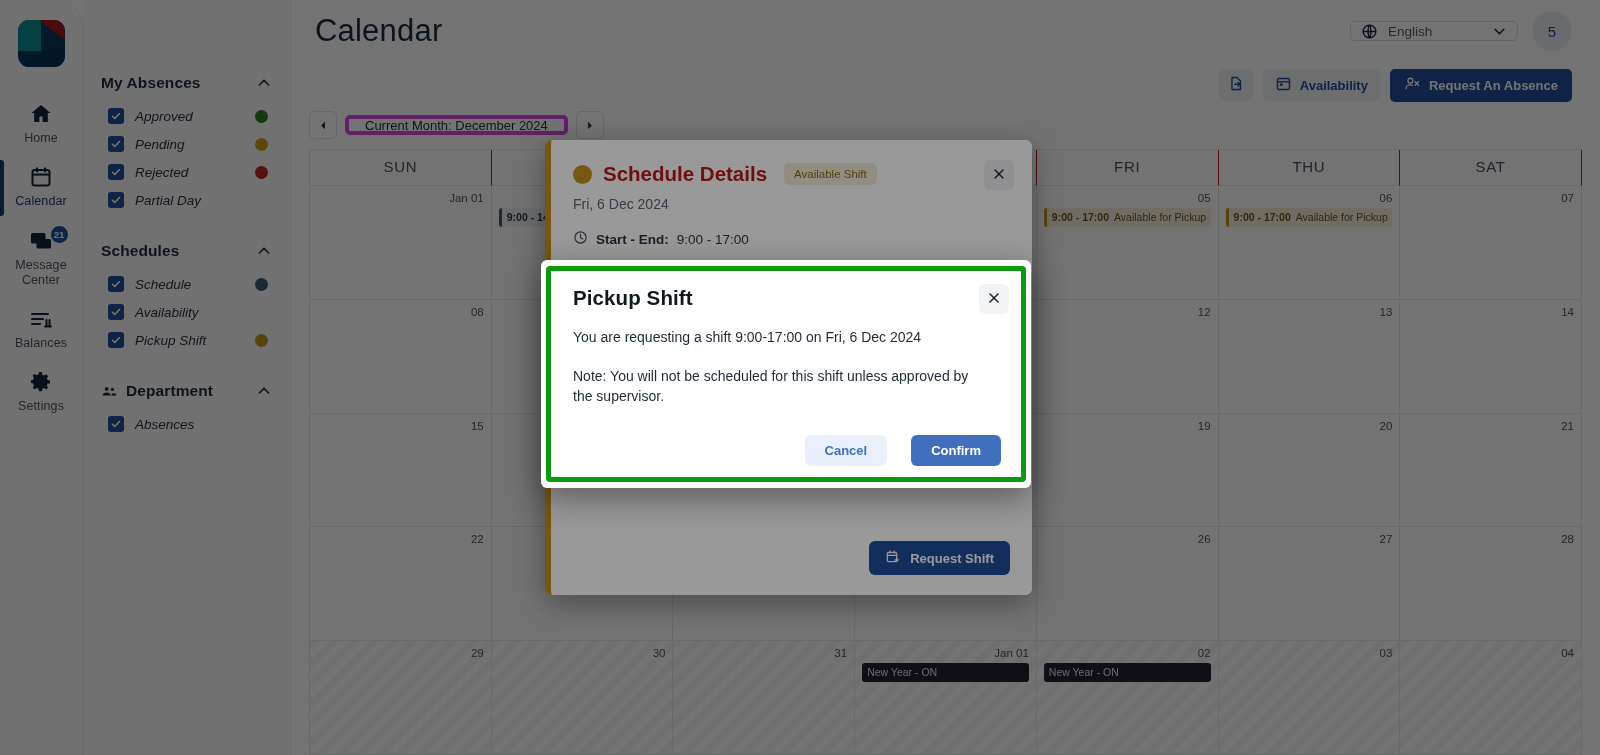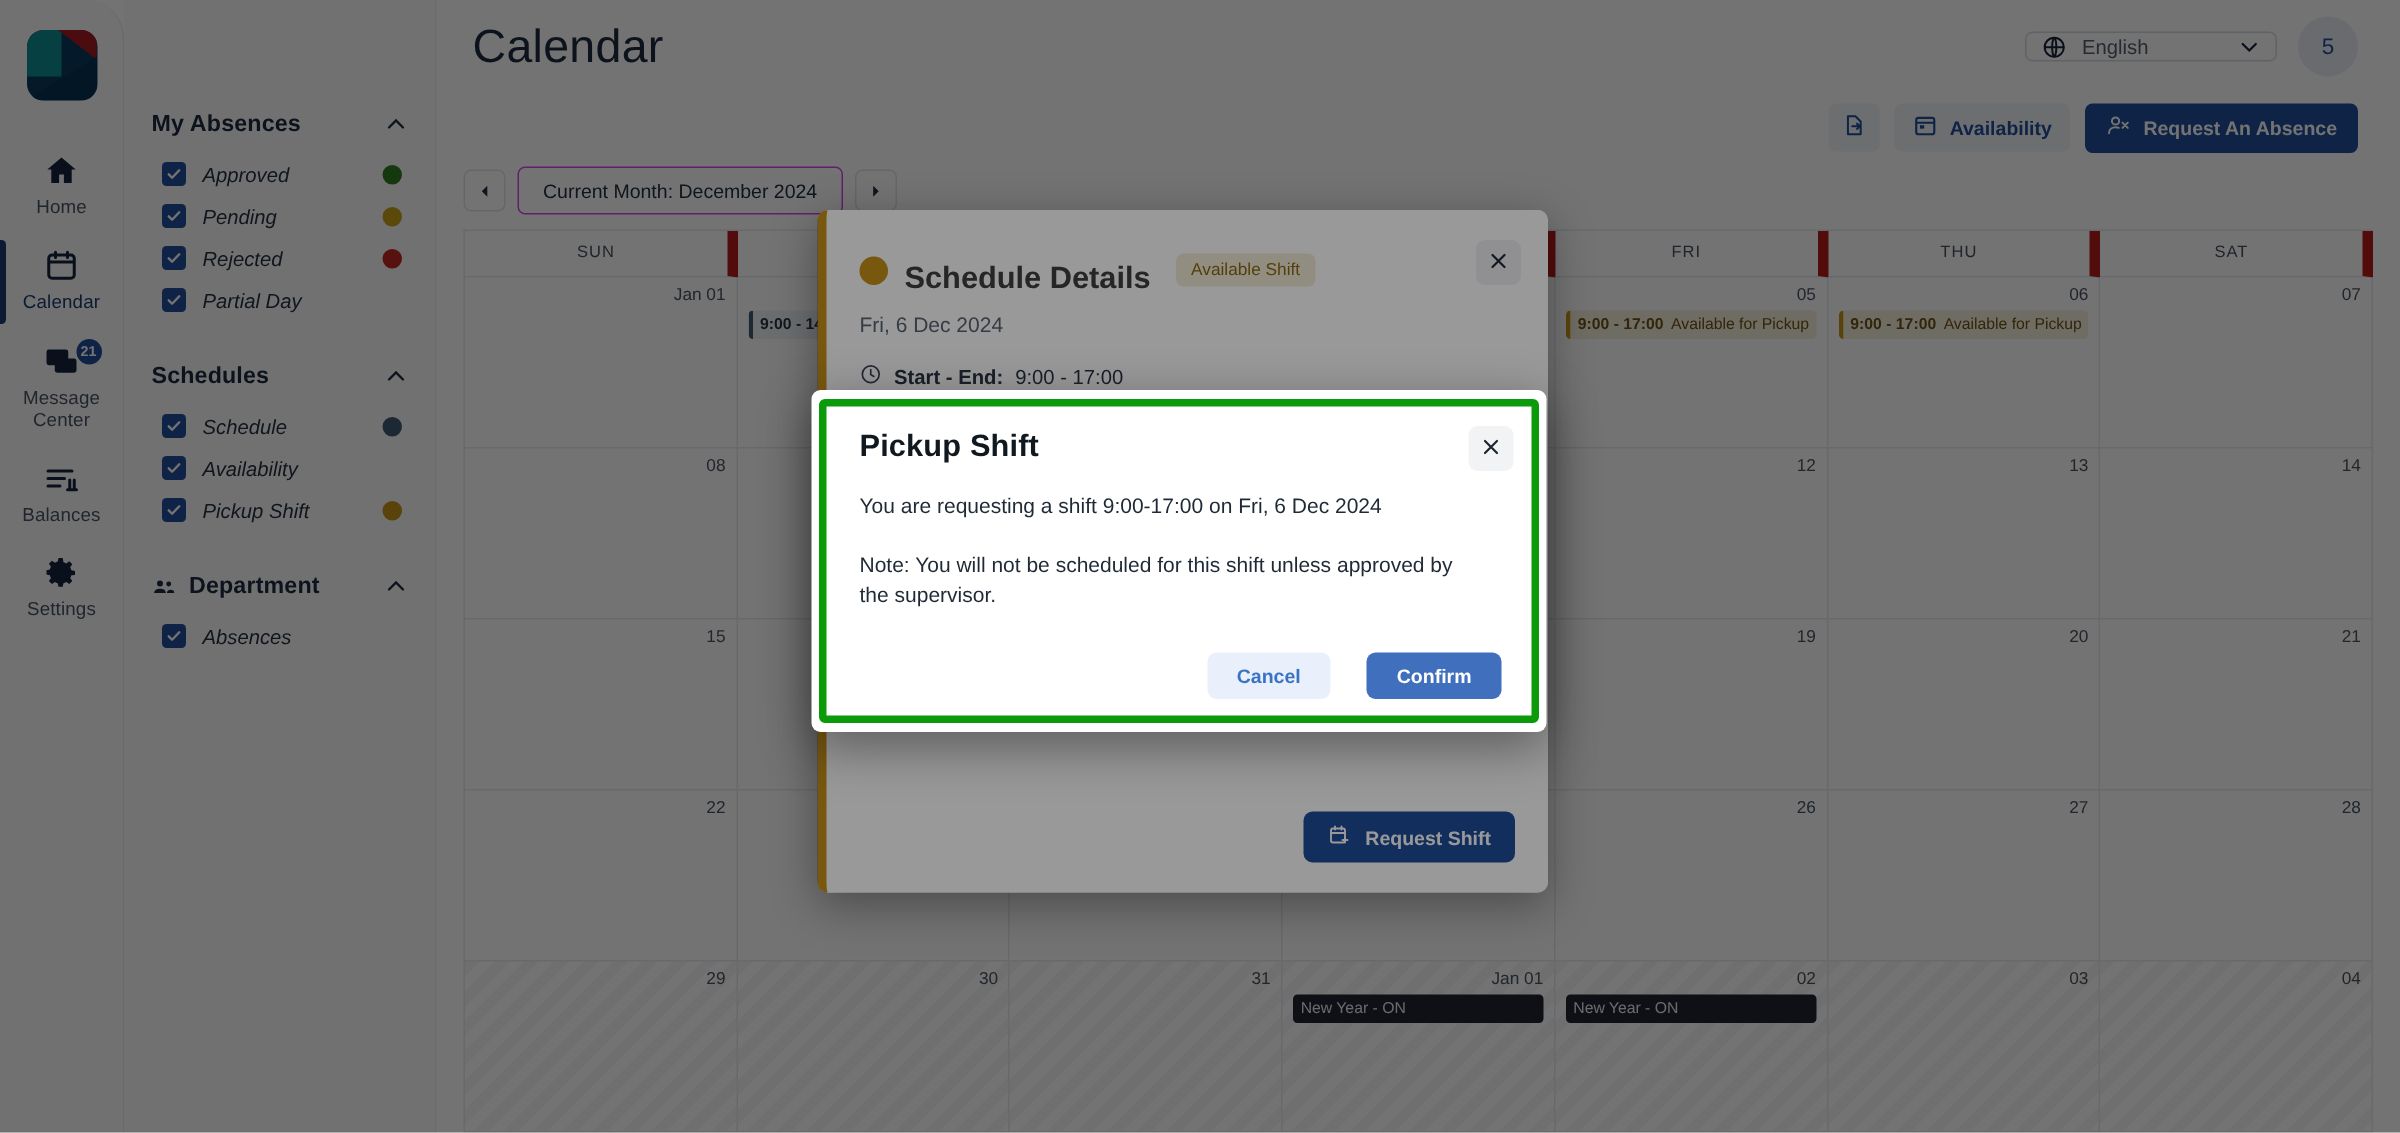--- a/index.html
+++ b/index.html
@@ -128,32 +128,32 @@
   .ibtn.primary { background:#1f4e9c; color:#fff; padding: 0 14px; height: 33px; }
 
   
   .calnav { display:flex; align-items:center; gap: 8px; padding: 3px 18px 10px 18px; }
   .nav-arrow {
     width: 28px; height: 28px; border:1px solid #dfe3e8; border-radius: 5px; background:#fff;
     display:flex; align-items:center; justify-content:center; cursor:pointer; color:#22303f;
   }
   .nav-arrow svg { width: 11px; height: 11px; }
   .month-pill {
-    height: 32px; border:1px solid #d946ef; border-radius: 5px; background:#fff;
+    height: 20px; border:4px solid #d946ef; border-radius: 5px; background:#fff;
     display:flex; align-items:center; padding: 0 16px; cursor: pointer;
     font-size: 13px; color:#22303f;
   }
 
   
   .calwrap { flex: 1; min-height:0; padding: 0 18px 0 18px; }
   .calgrid { border-top:1px solid #e6e8eb; border-left:1px solid #e6e8eb; height: 100%; display:flex; flex-direction:column; }
   .hdr-row { display:grid; grid-template-columns: repeat(7,1fr); }
   .hdr-cell {
-    border-right:7px solid #b91c1c; border-bottom:1px solid #e6e8eb;
-    text-align:center; padding: 8px 0 10px; font-size: 11px; color:#47525f; letter-spacing:.7px;
+    border-right:1px solid #b91c1c; border-bottom:1px solid #e6e8eb;
+    text-align:center; padding: 8px 0 10px; font-size: 15px; color:#47525f; letter-spacing:.7px;
   }
   .body-rows { flex:1; display:flex; flex-direction:column; }
   .wk-row { display:grid; grid-template-columns: repeat(7,1fr); flex:1; min-height:0; }
   .day-cell {
     border-right:1px solid #e6e8eb; border-bottom:1px solid #e6e8eb;
     padding: 6px 7px; position:relative; overflow:hidden; min-width:0;
   }
   .day-cell.out {
     background-image: repeating-linear-gradient(135deg, rgba(0,0,0,.035) 0 7px, transparent 7px 14px);
   }
@@ -175,21 +175,21 @@
   
   #details-panel {
     position:absolute; left:545px; top:140px; width:487px; height:455px;
     background:#ffffff; border-radius: 7px; z-index: 11;
     border-left: 6px solid #c8921a; overflow:hidden;
     box-shadow: 0 8px 30px rgba(0,0,0,.35);
   }
   #details-panel .dp-inner { padding: 22px 22px 18px 22px; position:relative; height:100%; }
   .dp-titlerow { display:flex; align-items:center; gap: 11px; }
   .dp-dot { width: 19px; height: 19px; border-radius:50%; background:#c8921a; flex:0 0 19px; }
-  .dp-title { font-size: 20.5px; font-weight: 700; color:#404040;margin-top:12px; }
+  .dp-title { font-size: 20.5px; font-weight: 700; color:#b91c1c; }
   .dp-badge {
     background:#f4ecd8; color:#8a6a13; font-size: 11.5px; font-weight: 400;
     padding: 5px 10px; border-radius: 5px; margin-left: 6px;
   }
   .dp-close {
     position:absolute; right: 18px; top: 20px;
     width: 30px; height: 30px; border-radius: 6px; background:#f0f1f3;
     display:flex; align-items:center; justify-content:center; cursor:pointer; border:none;
   }
   .dp-close svg { width:16px; height:16px; color:#222b38; }

